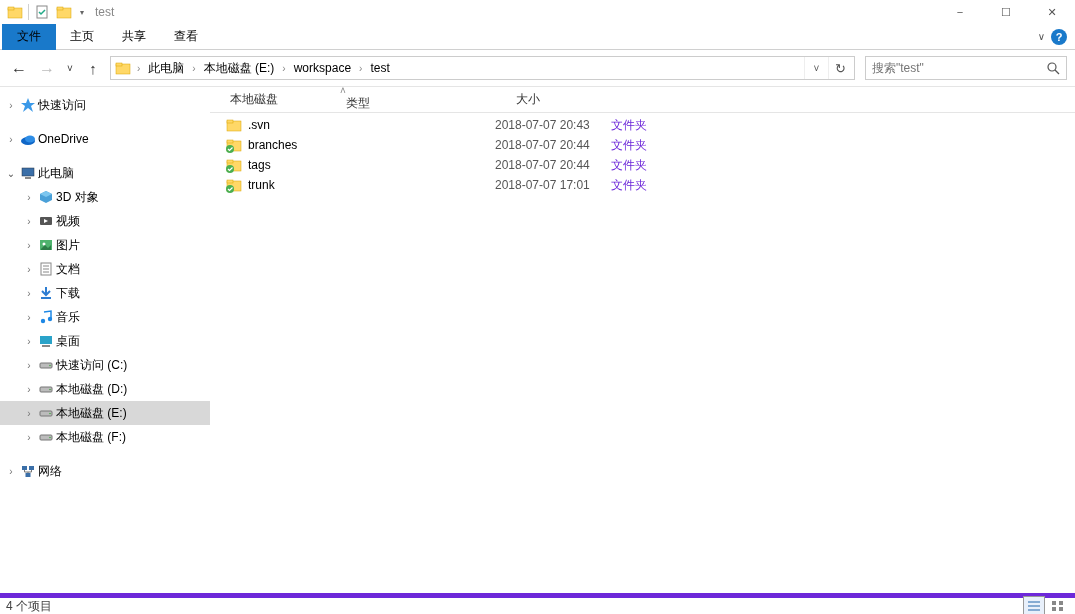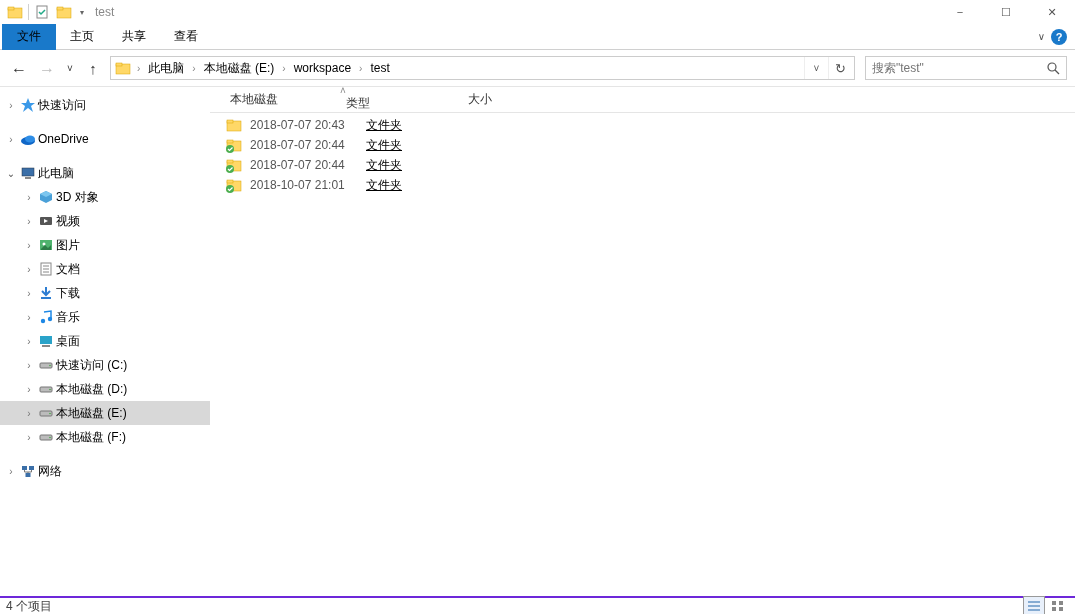--- a/index.html
+++ b/index.html
@@ -55,31 +55,31 @@
     .tree-label { font-size: 12px;}
     .tree-spacer { height: 10px; }
 
     
     .content { flex: 1; display: flex; flex-direction: column; }
     .column-headers { height: 26px; display: flex; align-items: center; border-bottom: 1px solid #e5e5e5; padding-left: 14px; position: relative;}
     .col { font-size: 12px; color: #333; padding-left: 6px;}
     .col-name { width: 265px; }
     .col-date { width: 116px;}
     .col-type { width: 122px; margin-top: 7px;}
-    .col-size { width: 80px; }
+    .col-size { width: 80px; margin-left: 48px; }
     .sort-arrow { position: absolute; left: 130px; top: -2px; font-size: 10px; color: #888; }
     .file-list { flex: 1; padding-top: 2px;}
     .file-row { display: flex; align-items: center; height: 20px; padding-left: 14px;}
     .file-icon { width: 20px; display: flex; align-items: center; justify-content: center; }
     .file-name { width: 245px; padding-left: 4px;}
     .file-date { width: 116px; padding-left: 6px; color: #555;}
-    .file-type { width: 122px; padding-left: 6px; color: #000000; text-decoration: underline;}
-
-    
-    .status-bar { height: 16px; border-top: 2px solid #6d28d9; display: flex; align-items: center; padding: 8px 6px; font-size: 12px; color: #444;}
+    .file-type { width: 122px; padding-left: 6px; color: #6d28d9;}
+
+    
+    .status-bar { height: 16px; border-top: 5px solid #6d28d9; display: flex; align-items: center; padding: 8px 6px; font-size: 12px; color: #444;}
     .status-right { margin-left: auto; display: flex; gap: 2px;}
     .status-view-btn { width: 22px; height: 20px; display: flex; align-items: center; justify-content: center; border: 1px solid transparent;}
     .status-view-btn.active { border-color: #999; background:#e8f0fb;}
 
     
     .svg { display: block; }
   </style>
 </head>
 <body>
 
@@ -337,57 +337,61 @@
       <div class="col col-size">大小</div>
     </div>
     <div class="file-list" id="file-list">
         <div class="file-row">
           <span class="file-icon">
             <svg width="16" height="16">
               <rect x="1" y="4" width="14" height="10" fill="#ffd867" stroke="#d9a400" stroke-width="0.5"></rect>
               <rect x="1" y="3" width="6" height="3" fill="#ffd867" stroke="#d9a400" stroke-width="0.5"></rect>
             </svg>
           </span>
+          <span class="file-name">.svn</span>
           <span class="file-date">2018-07-07 20:43</span>
           <span class="file-type">文件夹</span>
         </div>
         <div class="file-row">
           <span class="file-icon">
             <svg width="16" height="16">
               <rect x="1" y="4" width="14" height="10" fill="#ffd867" stroke="#d9a400" stroke-width="0.5"></rect>
               <rect x="1" y="3" width="6" height="3" fill="#ffd867" stroke="#d9a400" stroke-width="0.5"></rect>
               <circle cx="4" cy="12" r="4" fill="#4caf50"></circle>
               <path d="M2 12 l1.5 1.5 l3 -3" stroke="#fff" stroke-width="1.2" fill="none"></path>
             </svg>
           </span>
+          <span class="file-name">branches</span>
           <span class="file-date">2018-07-07 20:44</span>
           <span class="file-type">文件夹</span>
         </div>
         <div class="file-row">
           <span class="file-icon">
             <svg width="16" height="16">
               <rect x="1" y="4" width="14" height="10" fill="#ffd867" stroke="#d9a400" stroke-width="0.5"></rect>
               <rect x="1" y="3" width="6" height="3" fill="#ffd867" stroke="#d9a400" stroke-width="0.5"></rect>
               <circle cx="4" cy="12" r="4" fill="#4caf50"></circle>
               <path d="M2 12 l1.5 1.5 l3 -3" stroke="#fff" stroke-width="1.2" fill="none"></path>
             </svg>
           </span>
+          <span class="file-name">tags</span>
           <span class="file-date">2018-07-07 20:44</span>
           <span class="file-type">文件夹</span>
         </div>
         <div class="file-row">
           <span class="file-icon">
             <svg width="16" height="16">
               <rect x="1" y="4" width="14" height="10" fill="#ffd867" stroke="#d9a400" stroke-width="0.5"></rect>
               <rect x="1" y="3" width="6" height="3" fill="#ffd867" stroke="#d9a400" stroke-width="0.5"></rect>
               <circle cx="4" cy="12" r="4" fill="#4caf50"></circle>
               <path d="M2 12 l1.5 1.5 l3 -3" stroke="#fff" stroke-width="1.2" fill="none"></path>
             </svg>
           </span>
-          <span class="file-date">2018-10-07 21:01</span>
+          <span class="file-name">trunk</span>
+          <span class="file-date">2018-07-07 17:01</span>
           <span class="file-type">文件夹</span>
         </div>
       </div>
   </div>
 </div>
 
 <div class="status-bar">
   <span>4 个项目</span>
   <div class="status-right">
     <div class="status-view-btn active">

